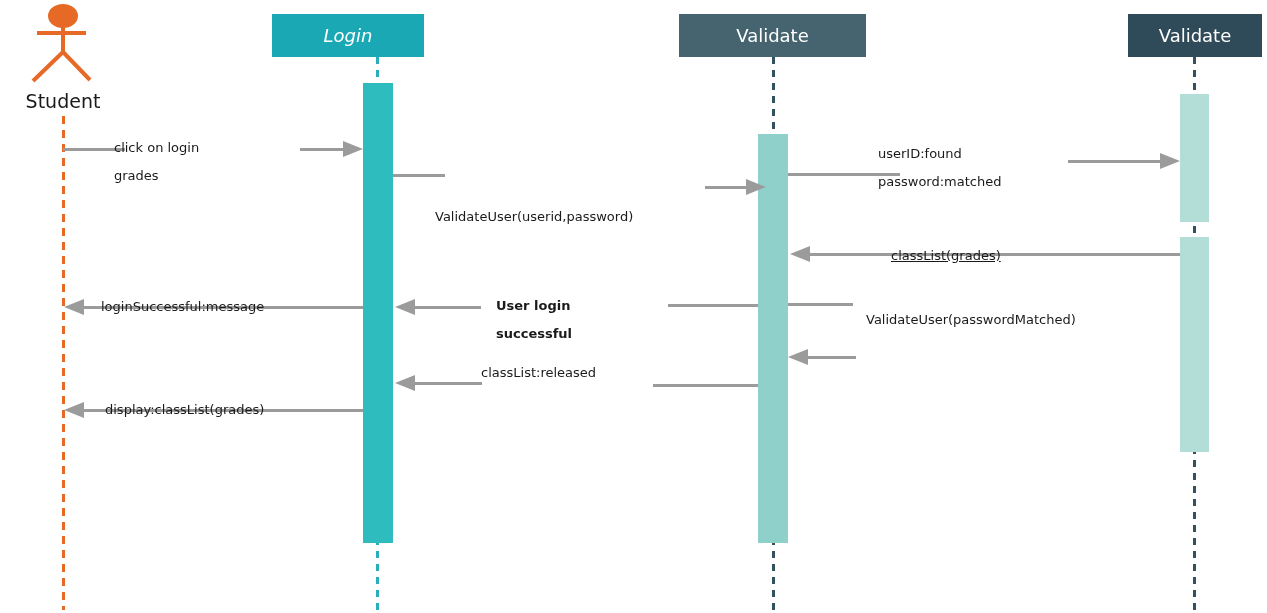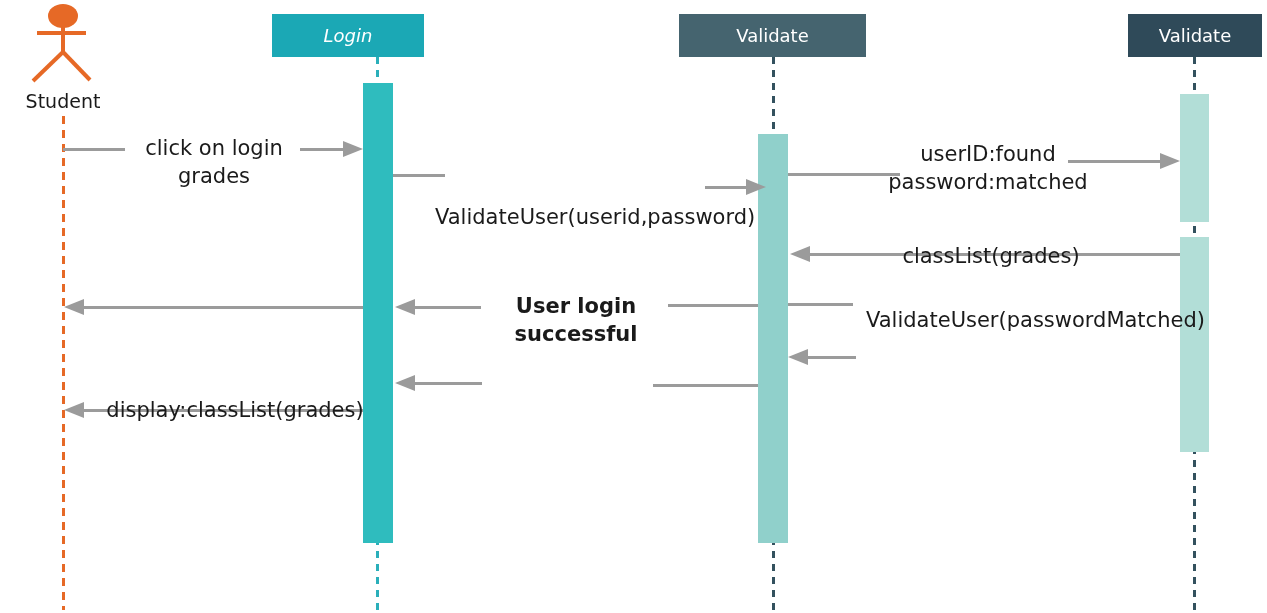--- a/index.html
+++ b/index.html
@@ -33,21 +33,21 @@
   .bar-validate{left:758px;top:134px;width:30px;height:409px;background:var(--validate-bar);}
   .bar-db1{left:1180px;top:94px;width:29px;height:128px;background:var(--database-bar);}
   .bar-db2{left:1180px;top:237px;width:29px;height:215px;background:var(--database-bar);}
   .mline{position:absolute;height:3px;background:var(--line);}
   .arrR{position:absolute;width:0;height:0;
     border-top:8px solid transparent;border-bottom:8px solid transparent;
     border-left:20px solid var(--line);}
   .arrL{position:absolute;width:0;height:0;
     border-top:8px solid transparent;border-bottom:8px solid transparent;
     border-right:20px solid var(--line);}
-  .mlabel{position:absolute;font-size:21px;line-height:28px;text-align:center;}
+  .mlabel{position:absolute;font-size:13px;line-height:28px;text-align:left;}
   .actor-label{position:absolute;left:13px;top:90px;width:100px;
     text-align:center;font-size:19px;}
   .actor-svg{position:absolute;left:23px;top:2px;}
 </style>
 </head>
 <body>
 
 <div id="canvas">
 
   <svg class="actor-svg" width="80" height="88" viewBox="0 0 80 88">
@@ -97,45 +97,51 @@
   <div class="mline" style="left:788px;top:173px;width:112px;"></div>
   <div class="mline" style="left:1068px;top:160px;width:92px;"></div>
   <div class="arrR" style="left:1160px;top:153px;"></div>
   <div class="mlabel" style="left:878px;top:140px;width:220px;">
     <div>userID:found</div>
     <div>password:matched</div>
   </div>
 
   <div class="mline" style="left:810px;top:253px;width:370px;"></div>
   <div class="arrL" style="left:790px;top:246px;"></div>
-  <div class="mlabel" style="left:891px;top:242px;width:200px;">
+  <div class="mlabel" style="left:891px;top:242px;width:200px;text-decoration:underline;">
     <div>classList(grades)</div>
   </div>
 
   <div class="arrL" style="left:395px;top:299px;"></div>
   <div class="mline" style="left:415px;top:306px;width:66px;"></div>
   <div class="mline" style="left:668px;top:304px;width:90px;"></div>
   <div class="mlabel" style="left:496px;top:292px;width:160px;font-weight:bold;">
     <div>User login</div>
     <div>successful</div>
   </div>
 
   <div class="mline" style="left:84px;top:306px;width:279px;"></div>
   <div class="arrL" style="left:64px;top:299px;"></div>
+  <div class="mlabel" style="left:101px;top:293px;width:260px;">
+    <div>loginSuccessful:message</div>
+  </div>
 
   <div class="mline" style="left:788px;top:303px;width:65px;"></div>
   <div class="mlabel" style="left:866px;top:306px;width:310px;">
     <div>ValidateUser(passwordMatched)</div>
   </div>
   <div class="arrL" style="left:788px;top:349px;"></div>
   <div class="mline" style="left:808px;top:356px;width:48px;"></div>
 
   <div class="arrL" style="left:395px;top:375px;"></div>
   <div class="mline" style="left:415px;top:382px;width:67px;"></div>
   <div class="mline" style="left:653px;top:384px;width:105px;"></div>
+  <div class="mlabel" style="left:481px;top:359px;width:200px;">
+    <div>classList:released</div>
+  </div>
 
   <div class="mline" style="left:84px;top:409px;width:279px;"></div>
   <div class="arrL" style="left:64px;top:402px;"></div>
   <div class="mlabel" style="left:105px;top:396px;width:260px;">
     <div>display:classList(grades)</div>
   </div>
 
 </div>
 
 </body></html>

